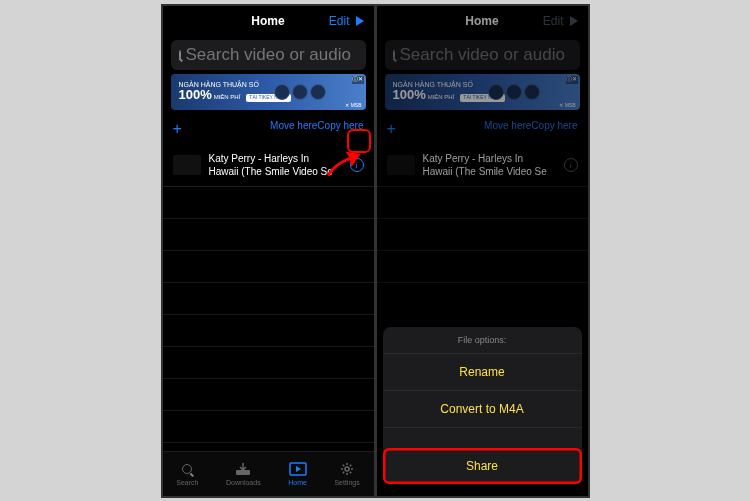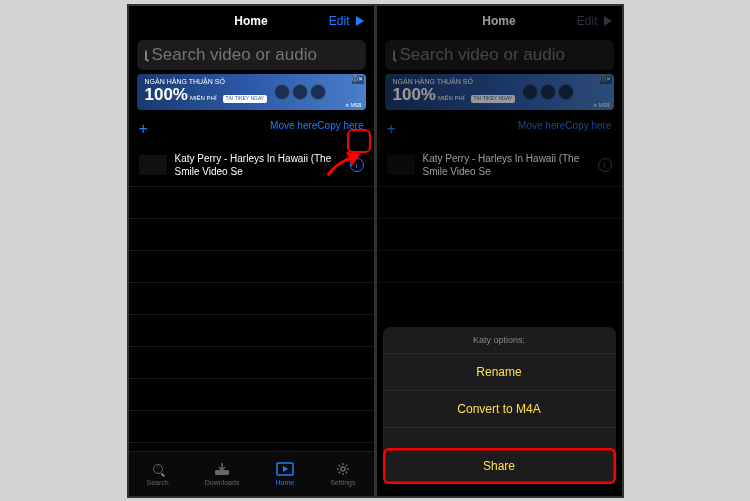--- a/index.html
+++ b/index.html
@@ -12,21 +12,21 @@
       align-items: center;
       font-family: -apple-system, BlinkMacSystemFont, "Segoe UI", sans-serif;
     }
     .container {
       display: flex;
       gap: 3px;
       background: #333;
       padding: 2px;
     }
     .phone {
-      width: 245px;
+      width: 211px;
       height: 490px;
       background: #000;
       position: relative;
       overflow: hidden;
     }
     .header {
       display: flex;
       justify-content: space-between;
       align-items: center;
       padding: 6px 10px;
@@ -89,21 +89,21 @@
       position: relative;
       display: flex;
       align-items: center;
       padding: 0 8px;
     }
     .banner-text {
       color: #fff;
       font-size: 7px;
       line-height: 1.1;
     }
-    .banner-pct { font-size: 17px; font-weight: bold; }
+    .banner-pct { font-size: 13px; font-weight: bold; }
     .banner-badge { background: #fff; color: #2d5aa8; font-size: 5px; padding: 1px 3px; border-radius: 2px; margin-left: 4px; display: inline-block; }
     .banner-close {
       position: absolute;
       top: 2px; right: 2px;
       width: 12px; height: 8px;
       background: rgba(0,0,0,0.4);
       color: #fff;
       font-size: 6px;
       display: flex;
       align-items: center;
@@ -353,20 +353,20 @@
       <div class="info-btn dim">i</div>
     </div>
     <div class="empty-row"></div>
     <div class="empty-row"></div>
     <div class="empty-row"></div>
 
     <div class="overlay-dim"></div>
 
     <div class="sheet">
       <div class="sheet-group">
-        <div class="sheet-title">Katy options:</div>
+        <div class="sheet-title">File options:</div>
         <div class="sheet-btn">Rename</div>
         <div class="sheet-btn">Convert to M4A</div>
         <div class="sheet-btn highlighted">Share</div>
       </div>
     </div>
   </div>
 </div>
 
 </body></html>

